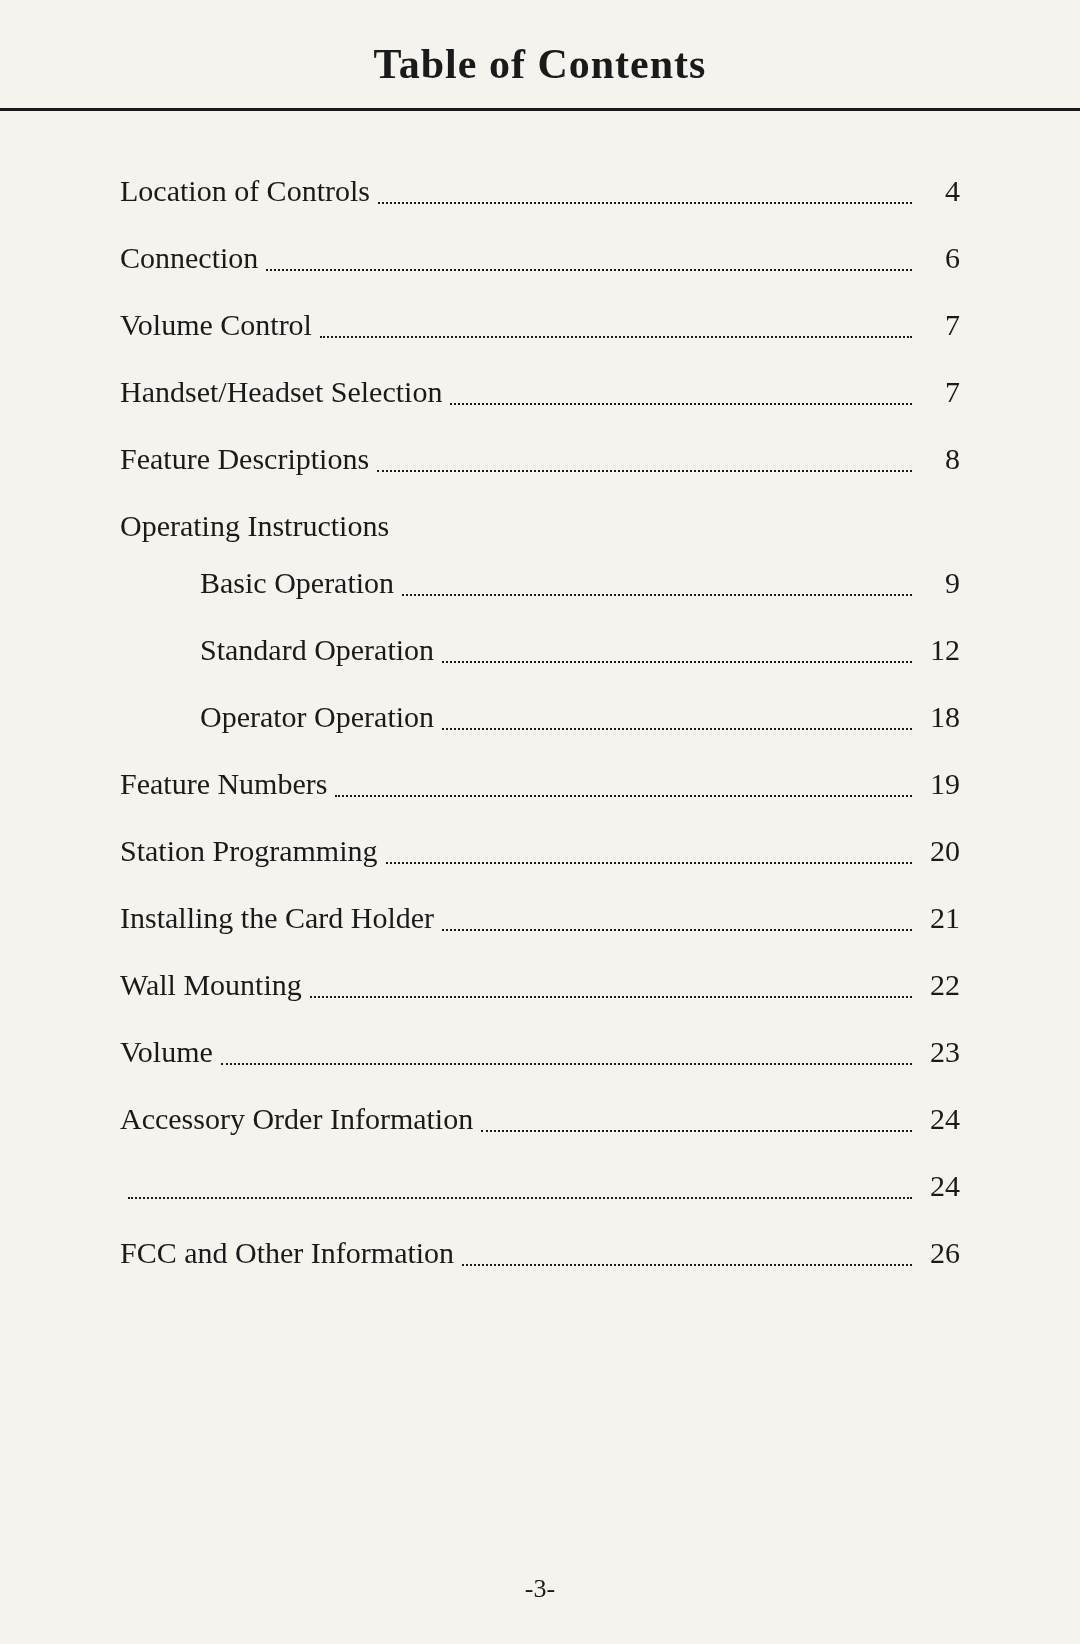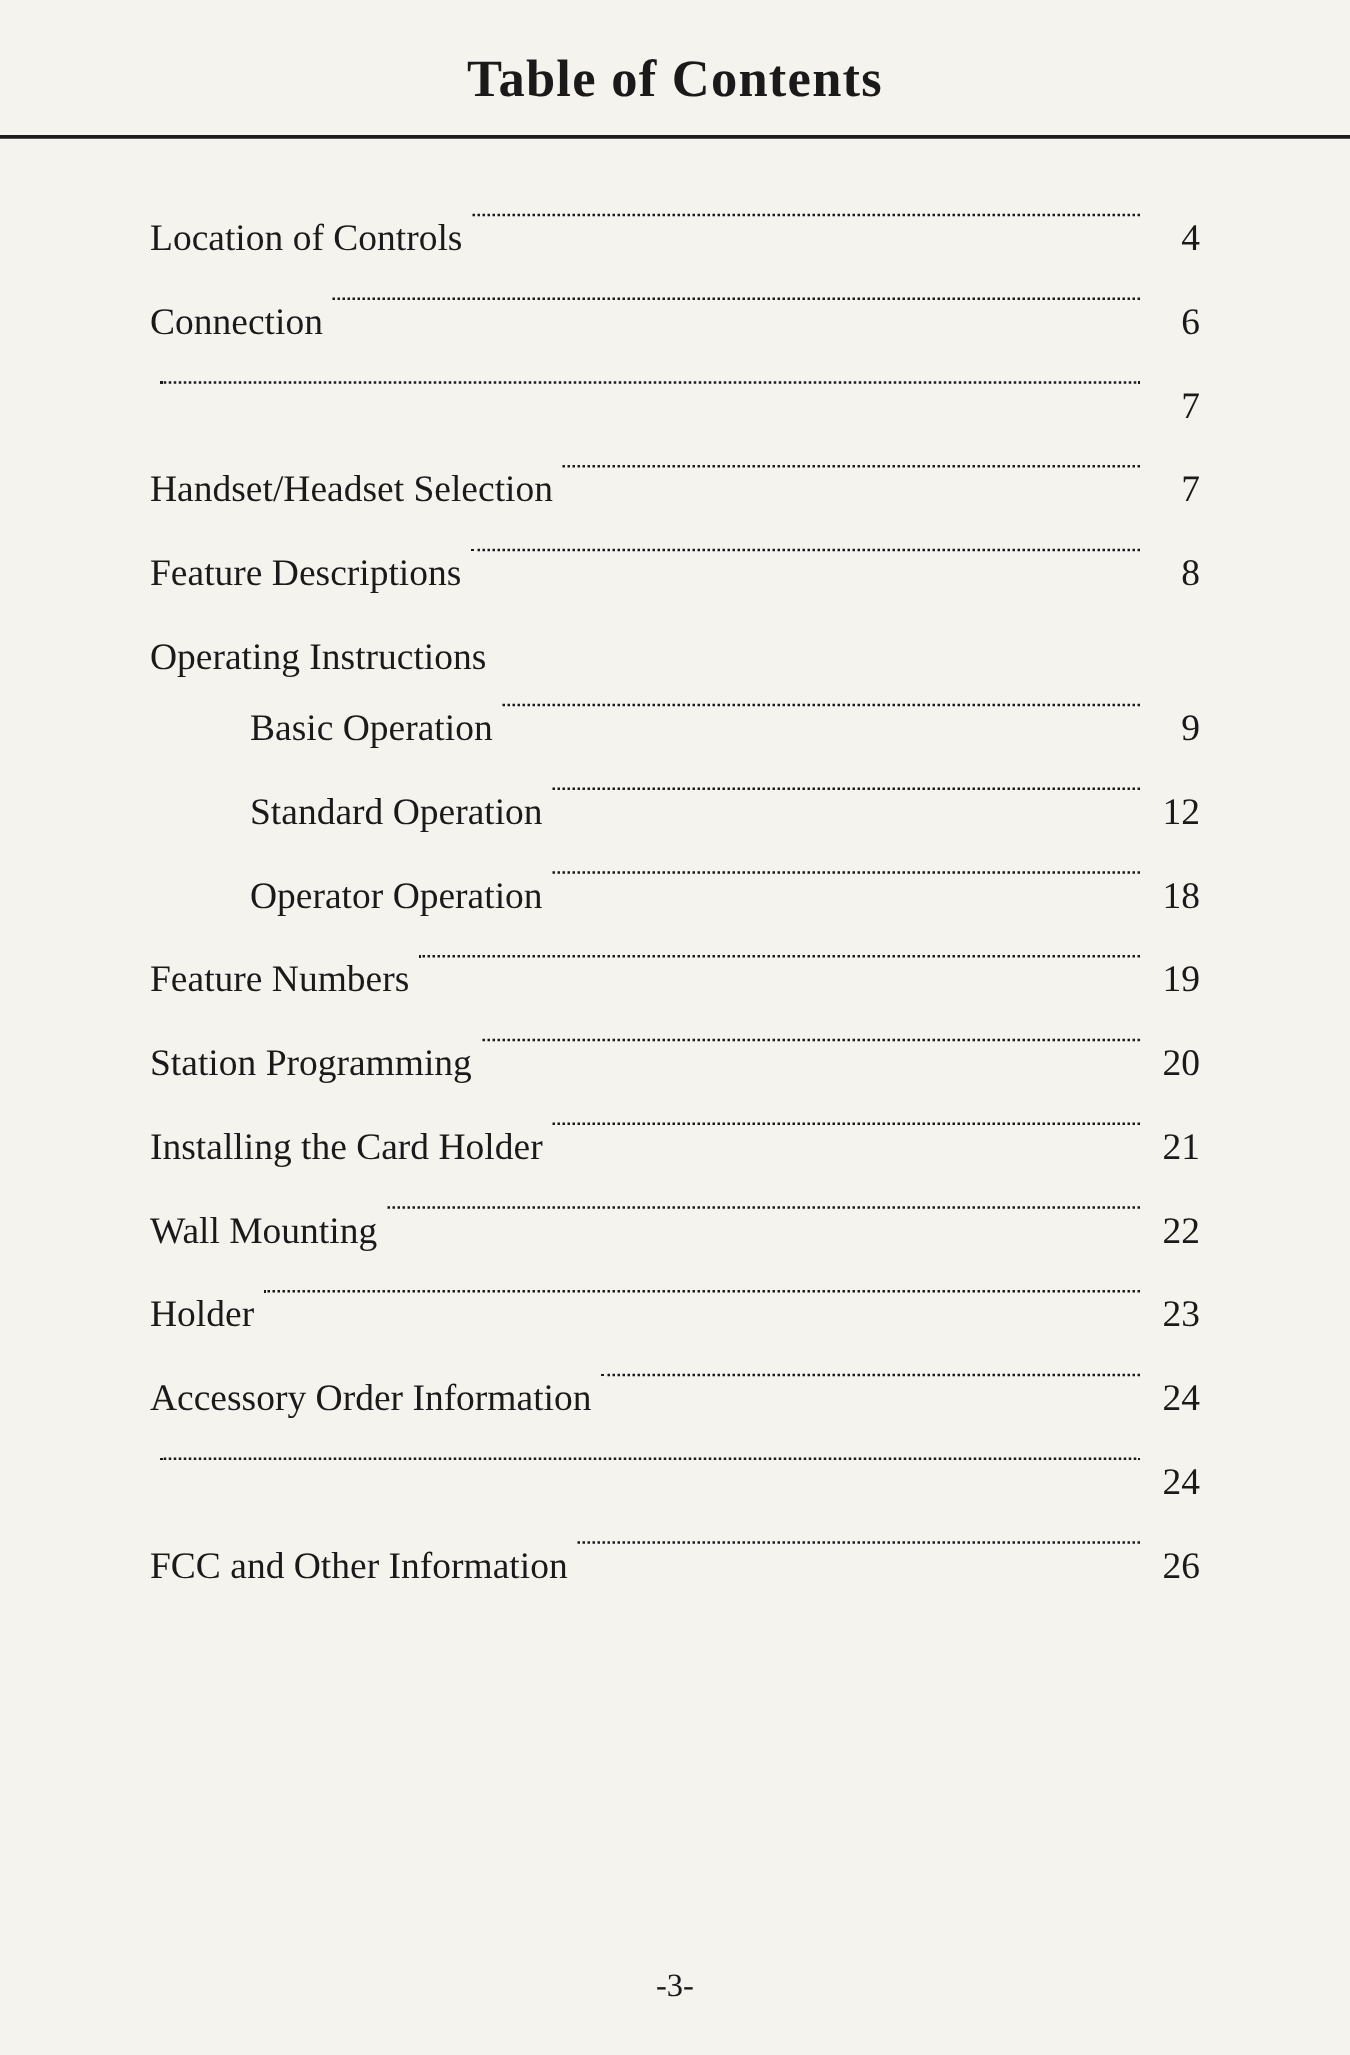--- a/index.html
+++ b/index.html
@@ -37,21 +37,21 @@
       padding-bottom: 20px;
       letter-spacing: 1px;
     }
 
     .content-area {
       padding: 60px 120px 80px 120px;
     }
 
     .toc-entry {
       display: flex;
-      align-items: flex-start;
+      align-items: flex-end;
       margin-bottom: 28px;
       font-size: 30px;
       line-height: 1.3;
     }
 
     .toc-entry.sub-entry {
       padding-left: 80px;
       margin-bottom: 28px;
     }
 
@@ -106,20 +106,21 @@
         <span class="toc-label">Location of Controls</span>
         <span class="toc-dots"></span>
         <span class="toc-page">4</span>
       </div>
       <div class="toc-entry">
         <span class="toc-label">Connection</span>
         <span class="toc-dots"></span>
         <span class="toc-page">6</span>
       </div>
       <div class="toc-entry">
+        <span class="toc-label">Volume Control</span>
         <span class="toc-dots"></span>
         <span class="toc-page">7</span>
       </div>
       <div class="toc-entry">
         <span class="toc-label">Handset/Headset Selection</span>
         <span class="toc-dots"></span>
         <span class="toc-page">7</span>
       </div>
       <div class="toc-entry">
         <span class="toc-label">Feature Descriptions</span>
@@ -158,21 +159,21 @@
         <span class="toc-label">Installing the Card Holder</span>
         <span class="toc-dots"></span>
         <span class="toc-page">21</span>
       </div>
       <div class="toc-entry">
         <span class="toc-label">Wall Mounting</span>
         <span class="toc-dots"></span>
         <span class="toc-page">22</span>
       </div>
       <div class="toc-entry">
-        <span class="toc-label">Holder</span>
+        <span class="toc-label">Volume</span>
         <span class="toc-dots"></span>
         <span class="toc-page">23</span>
       </div>
       <div class="toc-entry">
         <span class="toc-label">Accessory Order Information</span>
         <span class="toc-dots"></span>
         <span class="toc-page">24</span>
       </div>
       <div class="toc-entry">
         <span class="toc-dots"></span>

